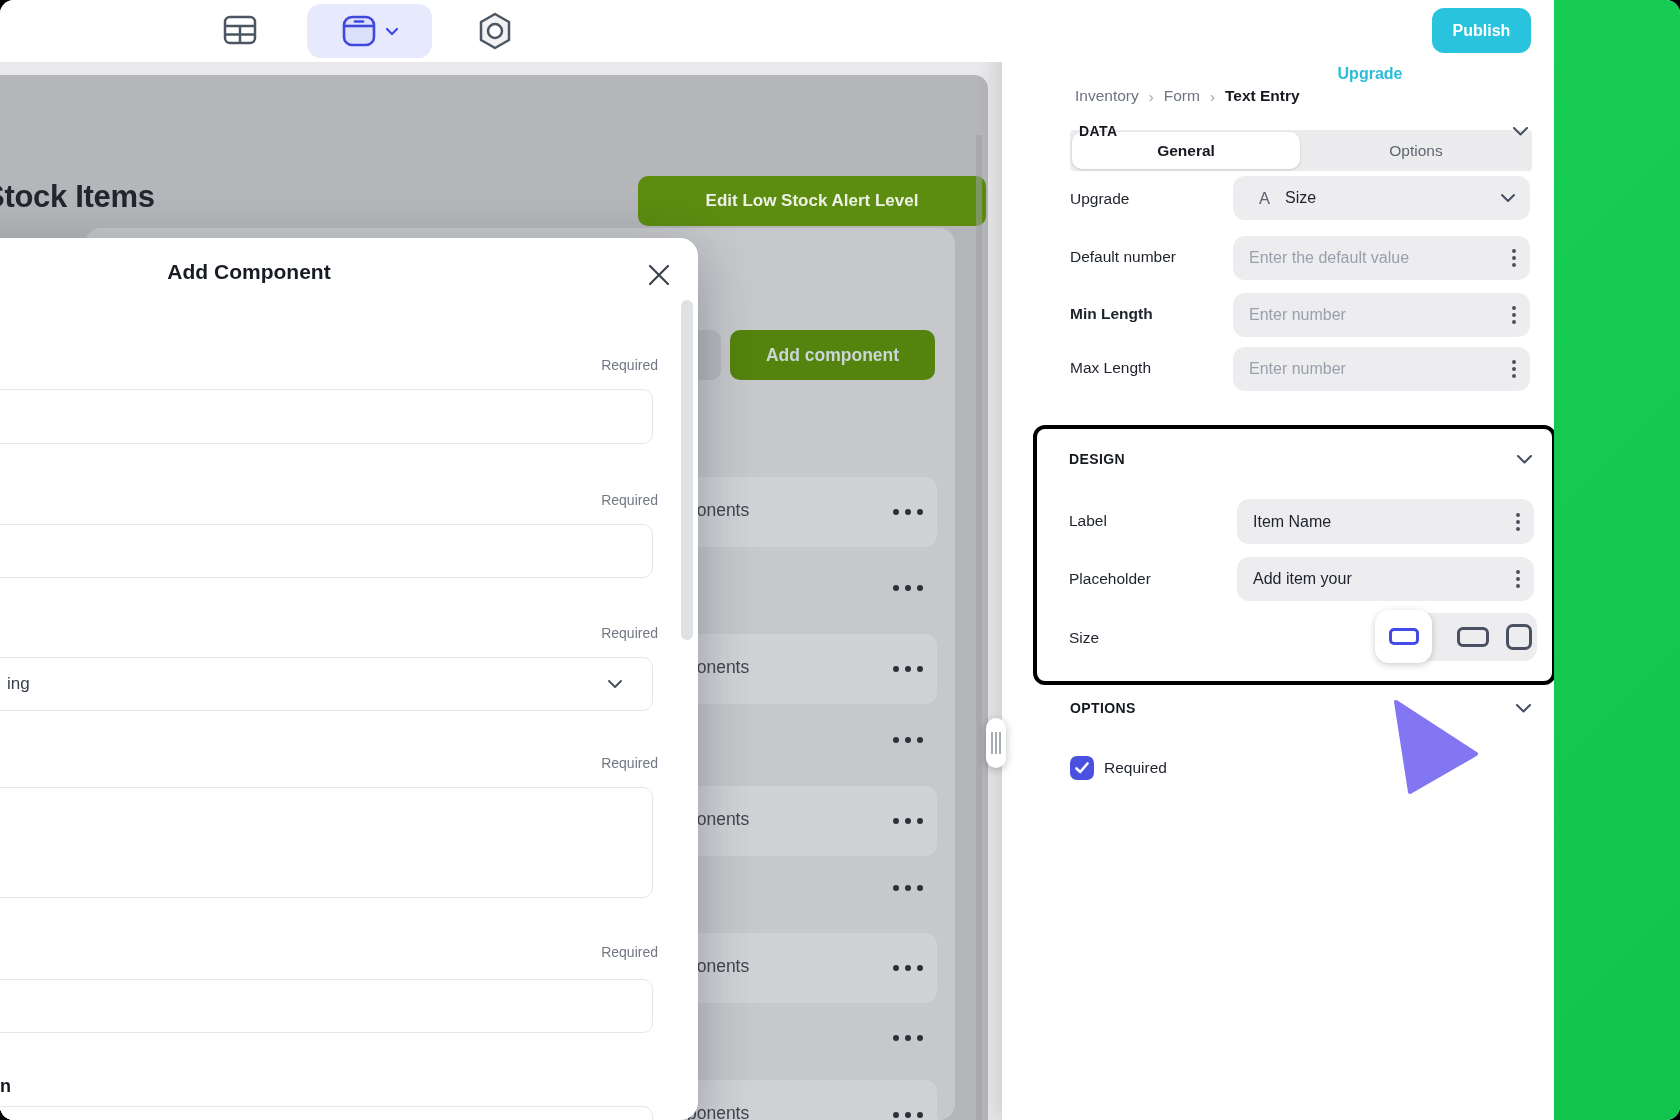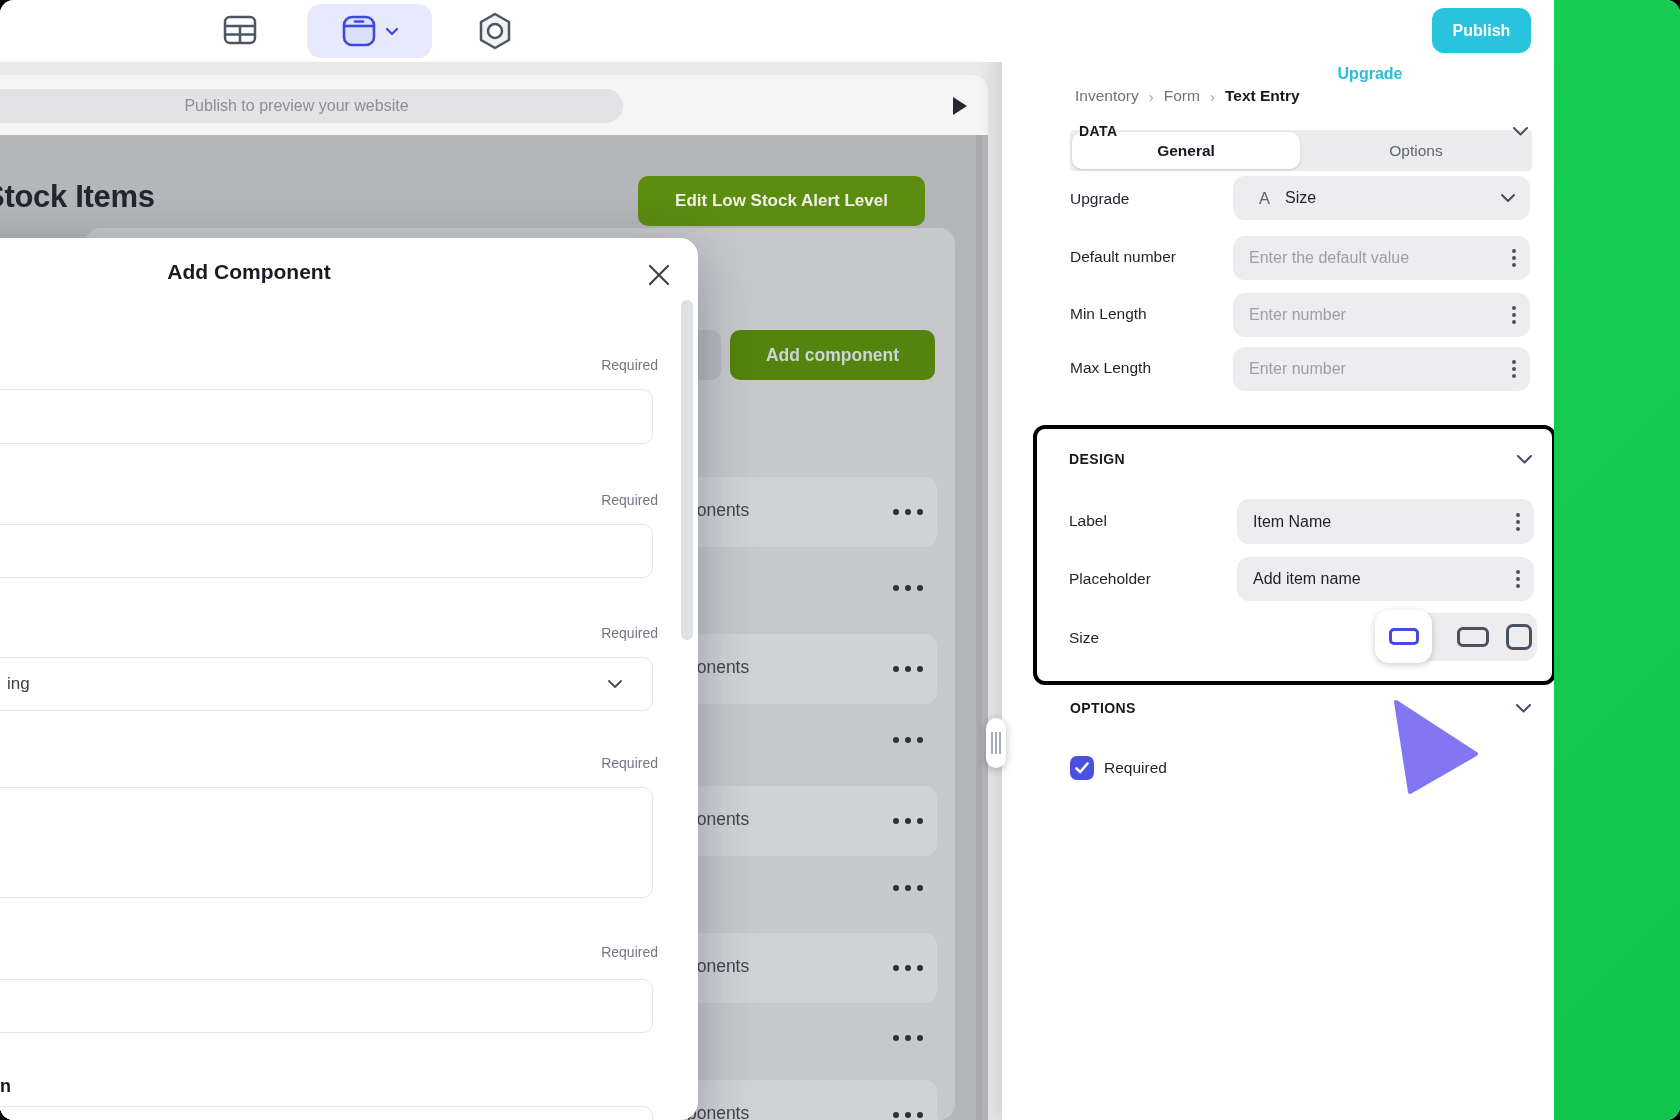--- a/index.html
+++ b/index.html
@@ -13,21 +13,21 @@
   .sel-pill{left:307px;top:4px;width:125px;height:54px;border-radius:14px;background:#e7eafc;display:flex;align-items:center;justify-content:center;gap:8px;}
   .upgrade{left:1318px;top:0;height:62px;width:104px;display:flex;align-items:center;justify-content:center;color:#29bdd9;font-weight:700;font-size:16px;margin-top:43px;}
   .publish{left:1432px;top:8px;width:99px;height:45px;border-radius:12px;background:#29c3de;color:#fff;font-weight:700;font-size:16px;display:flex;align-items:center;justify-content:center;}
 
   
   .frame{left:0;top:75px;width:988px;height:1045px;background:#b4b6b9;border-radius:0 14px 0 0;overflow:hidden;z-index:5;}
   .chrome{left:0;top:0;width:988px;height:60px;background:#f5f5f6;}
   .addr{left:-30px;top:14px;width:653px;height:34px;border-radius:17px;background:#e3e3e6;display:flex;align-items:center;justify-content:center;color:#8a8f98;font-size:16px;}
   .scrollstrip{left:976px;top:60px;width:6px;height:985px;background:#9fa1a5;opacity:.55;}
   .pagetitle{left:-16px;top:104px;font-size:31px;font-weight:800;color:#22272e;letter-spacing:-0.3px;white-space:nowrap;}
-  .editbtn{left:638px;top:101px;width:287px;height:50px;border-radius:10px;background:#5c8c10;color:#eef2e6;font-size:17px;font-weight:600;display:flex;align-items:center;justify-content:center;}
+  .editbtn{left:638px;top:101px;width:348px;height:50px;border-radius:10px;background:#5c8c10;color:#eef2e6;font-size:17px;font-weight:600;display:flex;align-items:center;justify-content:center;}
   .card{left:85px;top:153px;width:870px;height:892px;border-radius:16px;background:#c6c8cb;overflow:hidden;}
   .ghostbtn{left:570px;top:102px;width:66px;height:50px;border-radius:10px;background:#b7b9bd;}
   .addcomp{left:645px;top:102px;width:205px;height:50px;border-radius:10px;background:#54830e;color:#ccd5d8;font-size:17.5px;font-weight:600;display:flex;align-items:center;justify-content:center;}
   .rowpill{left:560px;width:292px;height:70px;border-radius:12px;background:#d0d2d5;}
   .rowtext{left:565px;width:200px;color:#41464e;font-size:17.5px;white-space:nowrap;}
   .dots-h{display:flex;gap:6px;}
   .dots-h i{display:block;width:6px;height:6px;border-radius:50%;background:#2c3138;}
 
   
   .handle{left:986px;top:718px;width:20px;height:50px;border-radius:10px;background:#fff;box-shadow:0 2px 8px rgba(0,0,0,.25);z-index:25;display:flex;align-items:center;justify-content:center;gap:2.5px;}
@@ -68,30 +68,20 @@
   .greenband{left:1554px;top:0;width:126px;height:1120px;background:linear-gradient(135deg,#18cd56 0%,#10c44d 100%);z-index:40;}
   .cursor{z-index:50;}
   svg{display:block;}
 </style>
 </head>
 <body>
 
 <div class="stage">
 
   <div class="abs frame">
-    <div class="abs chrome">
-      <div class="abs addr">
-        <span>Publish to preview your website</span>
-      </div>
-      <div class="abs" style="left:951px;top:21px;">
-        <svg width="18" height="20" viewBox="0 0 18 20">
-            <path d="M2 1 L16 10 L2 19 Z" fill="#23272e"></path>
-          </svg>
-      </div>
-    </div>
 
     <div class="abs pagetitle">Stock Items</div>
     <div class="abs editbtn">
       <span>Edit Low Stock Alert Level</span>
     </div>
 
     <div class="abs card">
       <div class="abs ghostbtn"></div>
       <div class="abs addcomp">
         <span>Add component</span>
@@ -240,21 +230,21 @@
     <div class="abs rowlabel" style="left:68px;top:248px;">Default number</div>
     <div class="abs pill" style="left:231px;top:236px;">
       <span class="ph" style="margin-left:16px;">Enter the default value</span>
       <span class="kebab">
           <i></i>
           <i></i>
           <i></i>
         </span>
     </div>
 
-    <div class="abs rowlabel" style="left:68px;top:305px;">Min Length</div>
+    <div class="abs rowlabel" style="left:68px;top:305px;font-weight:bold;">Min Length</div>
     <div class="abs pill" style="left:231px;top:293px;">
       <span class="ph" style="margin-left:16px;">Enter number</span>
       <span class="kebab">
           <i></i>
           <i></i>
           <i></i>
         </span>
     </div>
 
     <div class="abs rowlabel" style="left:68px;top:359px;">Max Length</div>
@@ -280,21 +270,21 @@
         <span class="val" style="margin-left:16px;">Item Name</span>
         <span class="kebab">
             <i></i>
             <i></i>
             <i></i>
           </span>
       </div>
 
       <div class="abs rowlabel" style="left:32px;top:141px;">Placeholder</div>
       <div class="abs pill" style="left:200px;top:128px;">
-        <span class="val" style="margin-left:16px;">Add item name</span>
+        <span class="val" style="margin-left:16px;">Add item your</span>
         <span class="kebab">
             <i></i>
             <i></i>
             <i></i>
           </span>
       </div>
 
       <div class="abs rowlabel" style="left:32px;top:200px;">Size</div>
       <div class="abs sizewrap">
         <div class="abs sizebg"></div>

